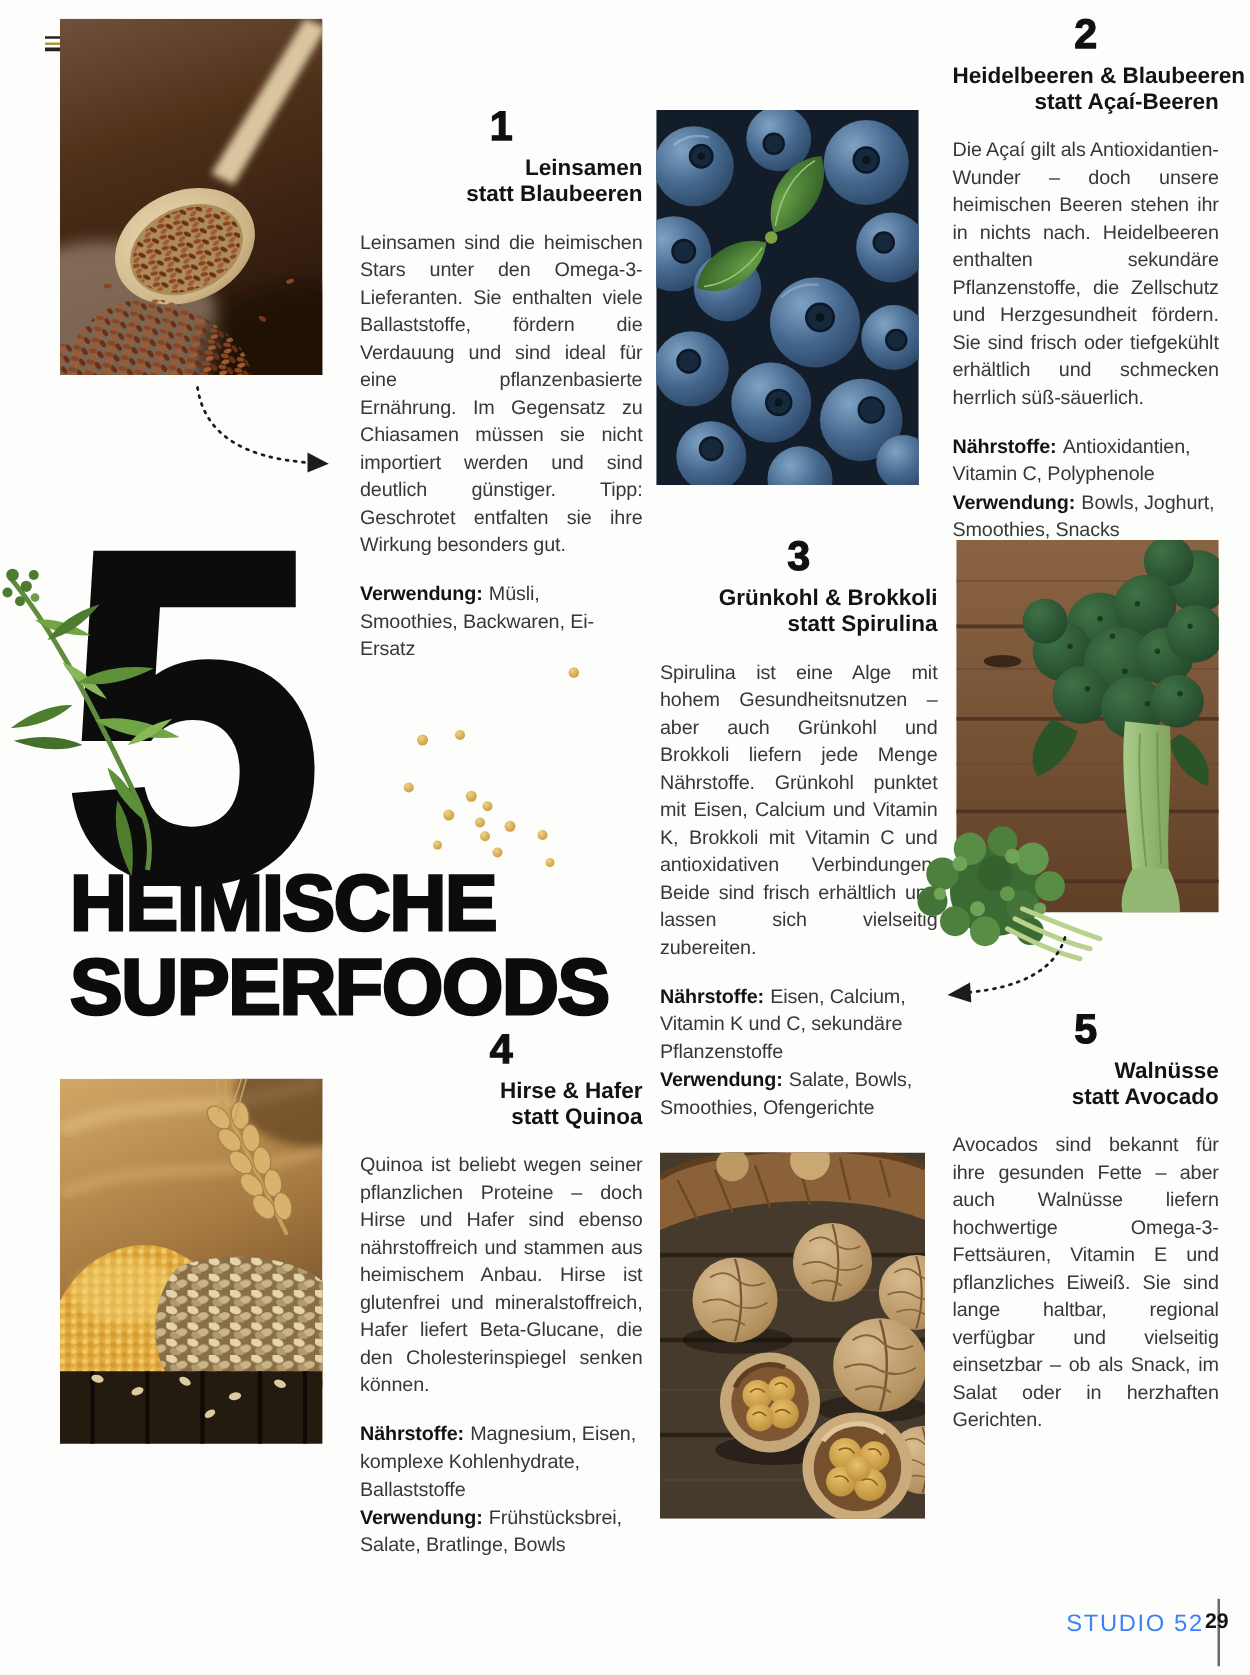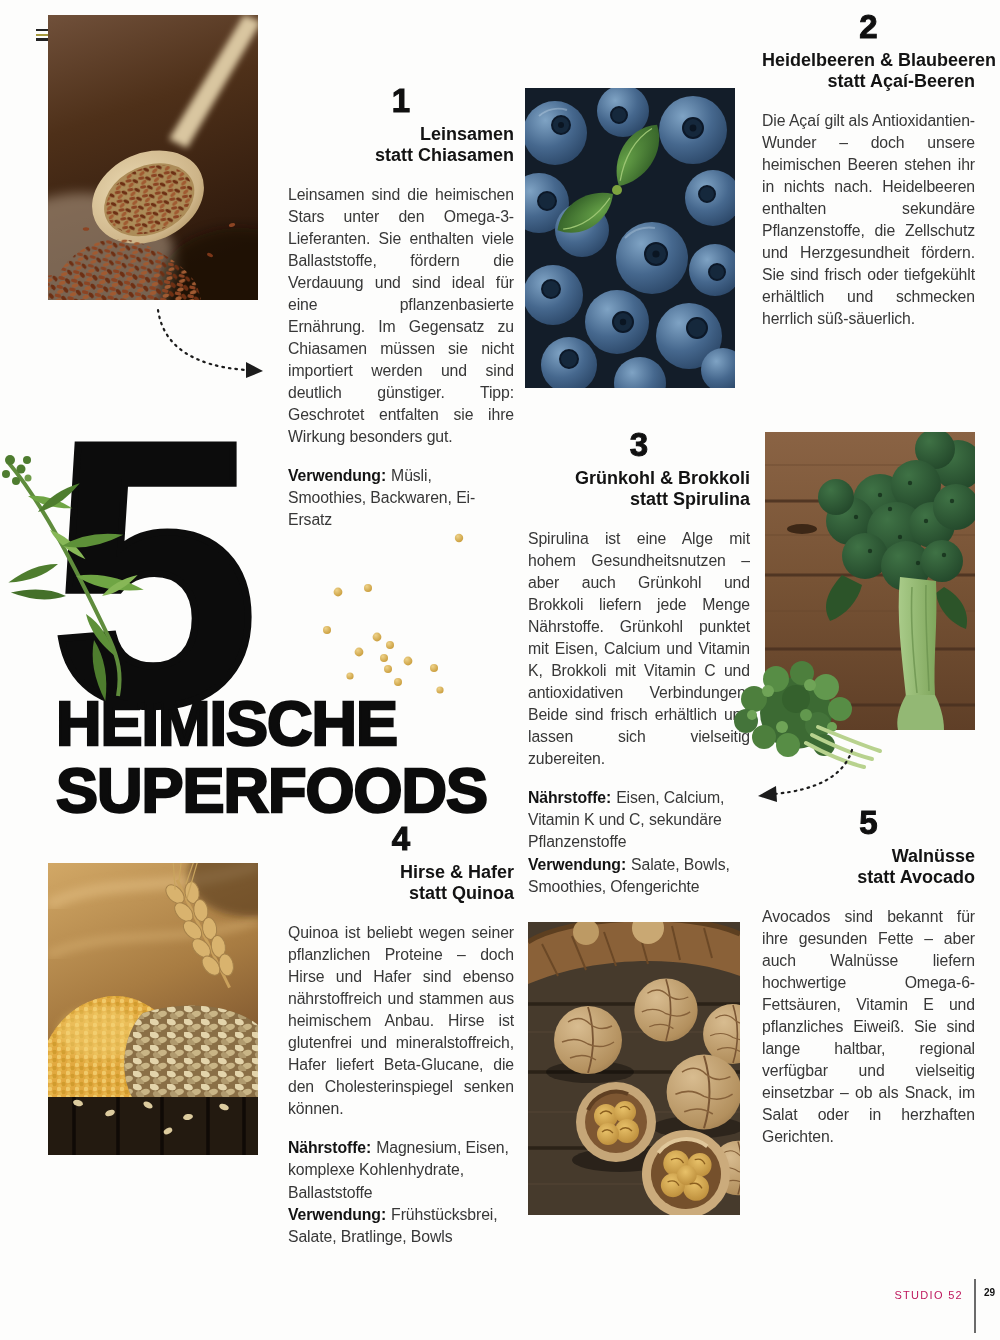--- a/index.html
+++ b/index.html
@@ -39,24 +39,24 @@
   }
   .headline{
     position:absolute;left:56px;top:690px;font-size:63px;font-weight:900;line-height:1.06;
     letter-spacing:-1px;color:#0c0c0c;-webkit-text-stroke:2.4px #0c0c0c;z-index:2;
   }
   .sprig{z-index:3;}
 
   
   .footer-brand{
     position:absolute;left:838px;top:1289px;width:125px;text-align:right;
-    font-size:11px;letter-spacing:1.3px;color:#be185d;
+    font-size:19px;letter-spacing:1.3px;color:#3b82f6;
   }
   .footer-div{position:absolute;left:974px;top:1279px;width:2px;height:54px;background:#6b6b6b;}
-  .footer-num{position:absolute;left:984px;top:1287px;font-size:10px;font-weight:800;color:#111;}
+  .footer-num{position:absolute;left:964px;top:1287px;font-size:17px;font-weight:800;color:#111;}
 </style>
 </head>
 <body>
 
 <div class="page">
 
   <div class="menu-icon">
     <span class="b1"></span>
     <span class="b2"></span>
     <span class="b3"></span>
@@ -101,21 +101,21 @@
       <ellipse cx="38" cy="214" rx="3.2" ry="1.8" fill="#8c4423"></ellipse>
       <ellipse cx="162" cy="240" rx="3.2" ry="1.8" fill="#7a3618" transform="rotate(30 162 240)"></ellipse>
       <ellipse cx="184" cy="210" rx="3.2" ry="1.8" fill="#8c4423" transform="rotate(-20 184 210)"></ellipse>
     </svg>
   </figure>
 
   <section class="col" style="left:288px;top:84px;width:226px;">
     <div class="sec-num">1</div>
     <h2 class="sec-title">
       <span class="tl">Leinsamen</span>
-      <span class="tl">statt Chiasamen</span>
+      <span class="tl">statt Blaubeeren</span>
     </h2>
     <p class="sec-body">Leinsamen sind die heimischen Stars unter den Omega-3-Lieferanten. Sie enthalten viele Ballaststoffe, fördern die Verdauung und sind ideal für eine pflanzenbasierte Ernährung. Im Gegensatz zu Chiasamen müssen sie nicht importiert werden und sind deutlich günstiger. Tipp: Geschrotet entfalten sie ihre Wirkung besonders gut.</p>
     <div class="nutr">
       <p><span class="nlabel">Verwendung:</span><span>Müsli, Smoothies, Backwaren, Ei-Ersatz</span></p>
     </div>
   </section>
 
   <figure class="abs" style="left:525px;top:88px;">
     <svg width="210" height="300" viewBox="0 0 210 300">
       <defs>
@@ -205,20 +205,24 @@
     </svg>
   </figure>
 
   <section class="col" style="left:762px;top:10px;width:213px;">
     <div class="sec-num">2</div>
     <h2 class="sec-title">
       <span class="tl">Heidelbeeren &amp; Blaubeeren</span>
       <span class="tl">statt Açaí-Beeren</span>
     </h2>
     <p class="sec-body">Die Açaí gilt als Antioxidantien-Wunder – doch unsere heimischen Beeren stehen ihr in nichts nach. Heidelbeeren enthalten sekundäre Pflanzenstoffe, die Zellschutz und Herzgesundheit fördern. Sie sind frisch oder tiefgekühlt erhältlich und schmecken herrlich süß-säuerlich.</p>
+    <div class="nutr">
+      <p><span class="nlabel">Nährstoffe:</span><span>Antioxidantien, Vitamin C, Polyphenole</span></p>
+      <p><span class="nlabel">Verwendung:</span><span>Bowls, Joghurt, Smoothies, Snacks</span></p>
+    </div>
   </section>
 
   <svg class="abs" style="left:146px;top:302px;" width="120" height="88" viewBox="0 0 120 88">
     <path d="M12 8 Q 20 62 100 68" fill="none" stroke="#1c1c1c" stroke-width="2.2" stroke-dasharray="1.6 5" stroke-linecap="round"></path>
     <polygon points="100,60 117,69 100,76" fill="#1c1c1c"></polygon>
   </svg>
 
   <div class="big-five">5</div>
 
   <svg class="abs sprig" style="left:0;top:448px;" width="150" height="260" viewBox="0 0 150 260">
@@ -393,21 +397,21 @@
     <path d="M94 8 Q 82 46 16 52" fill="none" stroke="#1c1c1c" stroke-width="2.2" stroke-dasharray="1.6 5" stroke-linecap="round"></path>
     <polygon points="18,44 0,54 19,60" fill="#1c1c1c"></polygon>
   </svg>
 
   <section class="col" style="left:762px;top:806px;width:213px;">
     <div class="sec-num">5</div>
     <h2 class="sec-title">
       <span class="tl">Walnüsse</span>
       <span class="tl">statt Avocado</span>
     </h2>
-    <p class="sec-body">Avocados sind bekannt für ihre gesunden Fette – aber auch Walnüsse liefern hochwertige Omega-6-Fettsäuren, Vitamin E und pflanzliches Eiweiß. Sie sind lange haltbar, regional verfügbar und vielseitig einsetzbar – ob als Snack, im Salat oder in herzhaften Gerichten.</p>
+    <p class="sec-body">Avocados sind bekannt für ihre gesunden Fette – aber auch Walnüsse liefern hochwertige Omega-3-Fettsäuren, Vitamin E und pflanzliches Eiweiß. Sie sind lange haltbar, regional verfügbar und vielseitig einsetzbar – ob als Snack, im Salat oder in herzhaften Gerichten.</p>
   </section>
 
   <section class="col" style="left:288px;top:822px;width:226px;">
     <div class="sec-num">4</div>
     <h2 class="sec-title">
       <span class="tl">Hirse &amp; Hafer</span>
       <span class="tl">statt Quinoa</span>
     </h2>
     <p class="sec-body">Quinoa ist beliebt wegen seiner pflanzlichen Proteine – doch Hirse und Hafer sind ebenso nährstoffreich und stammen aus heimischem Anbau. Hirse ist glutenfrei und mineralstoffreich, Hafer liefert Beta-Glucane, die den Cholesterinspiegel senken können.</p>
     <div class="nutr">

